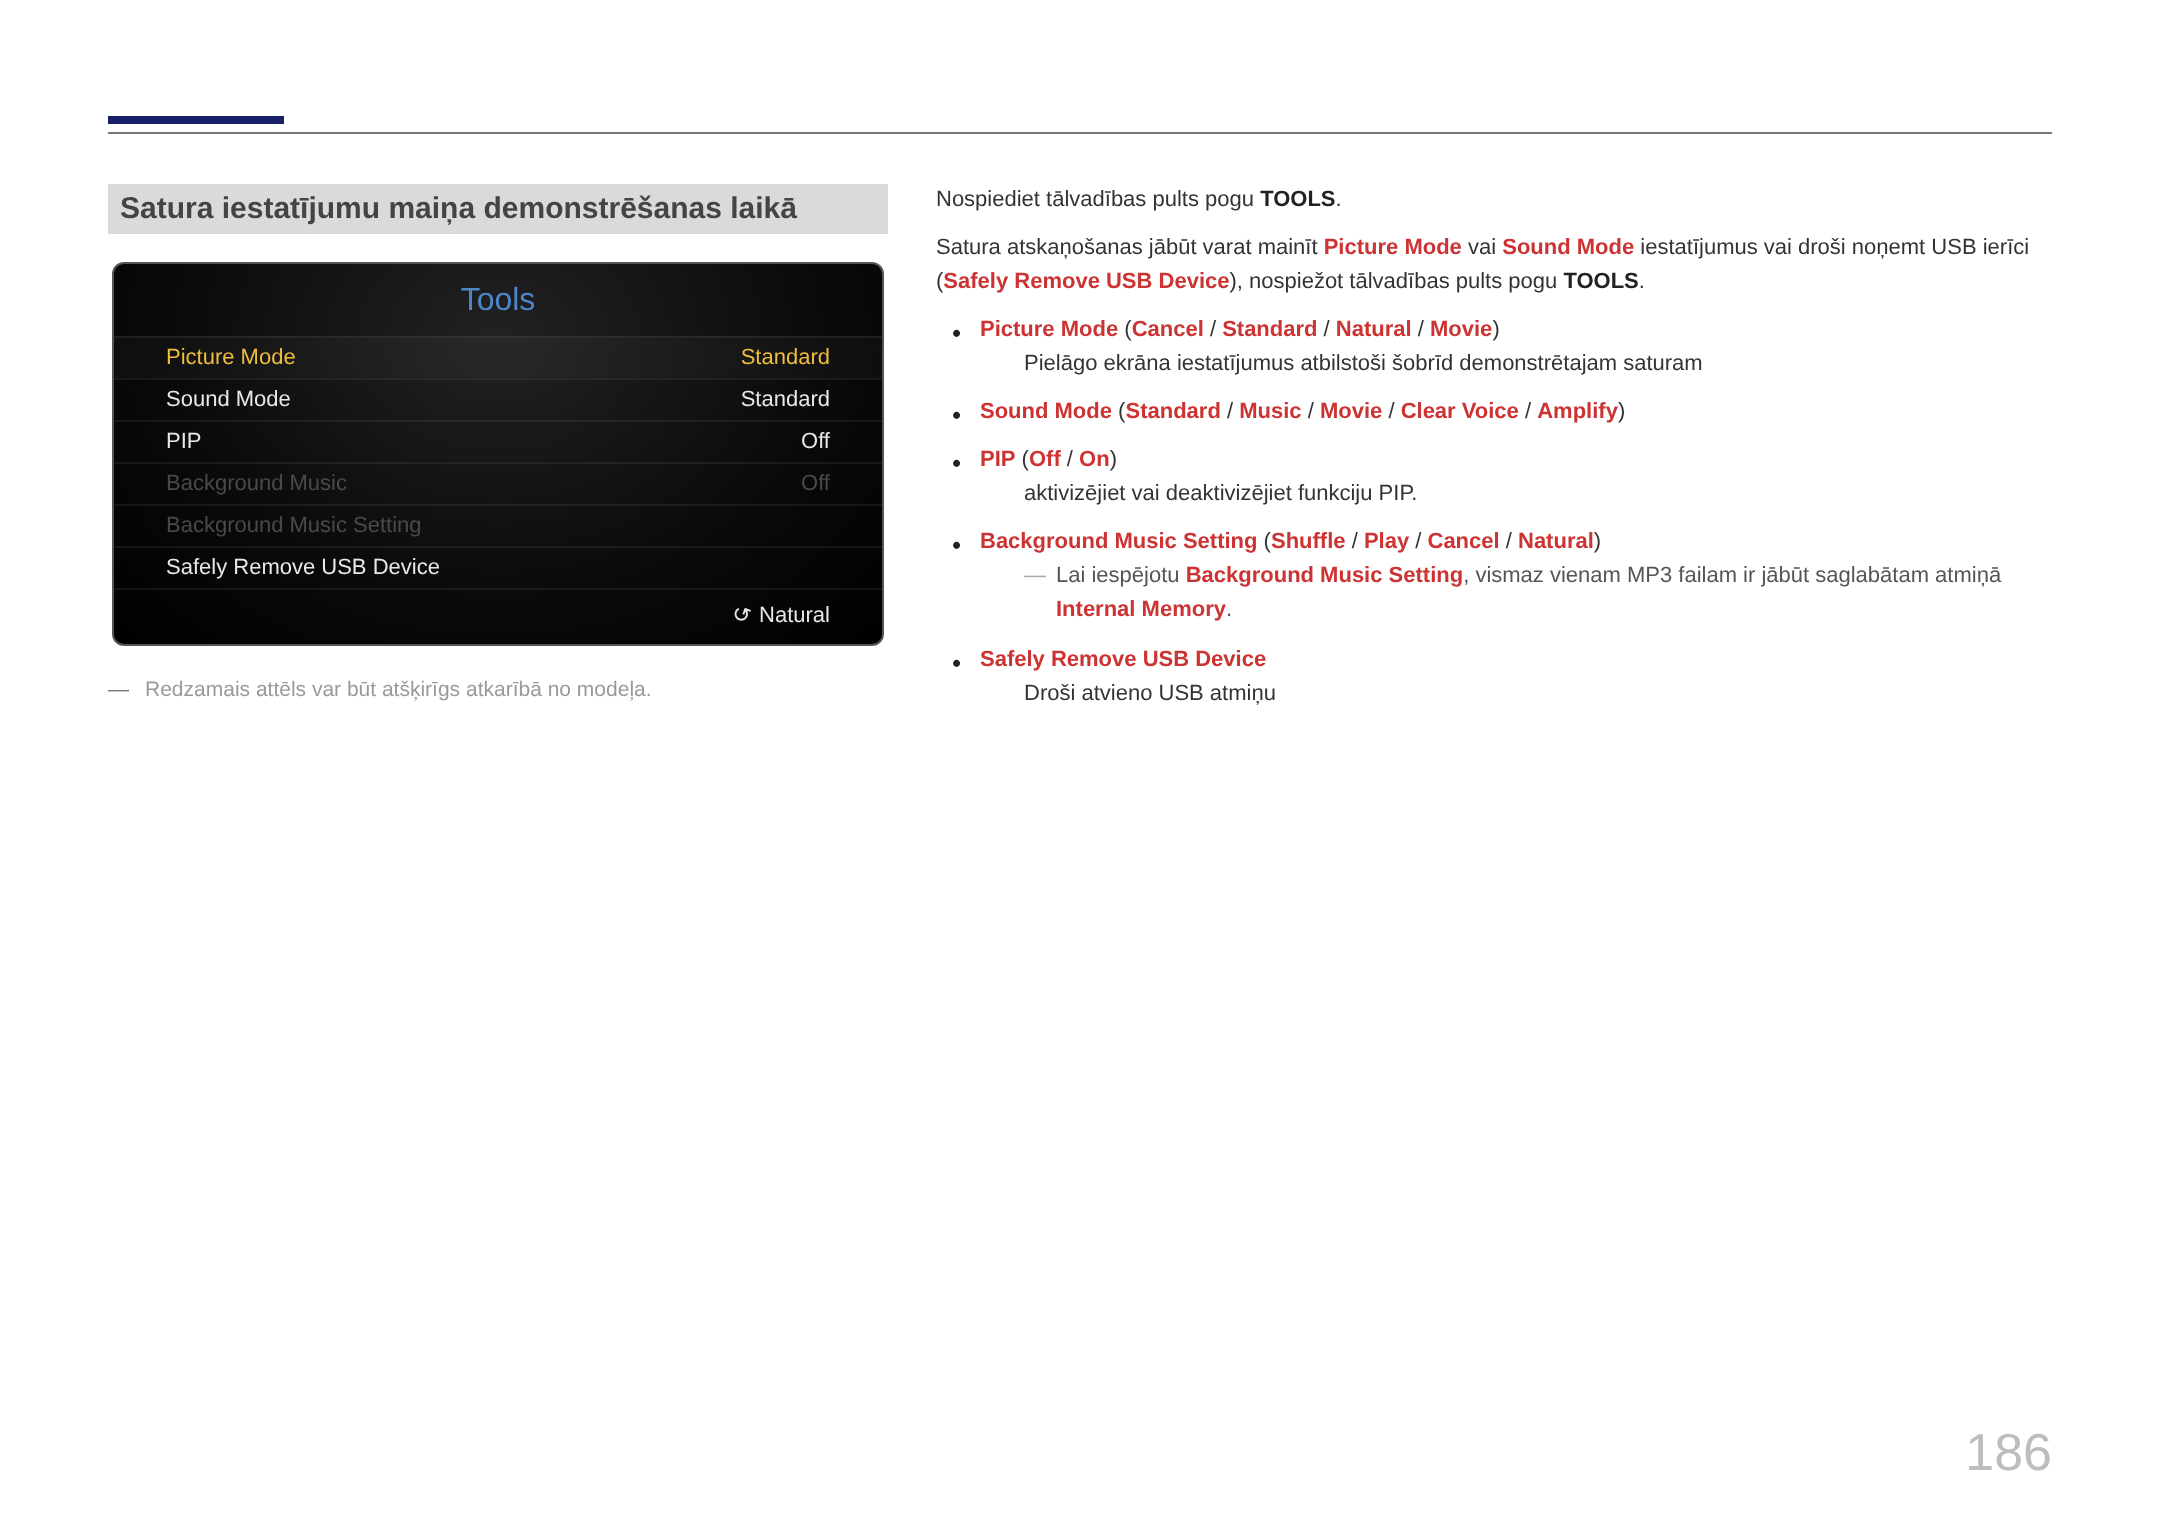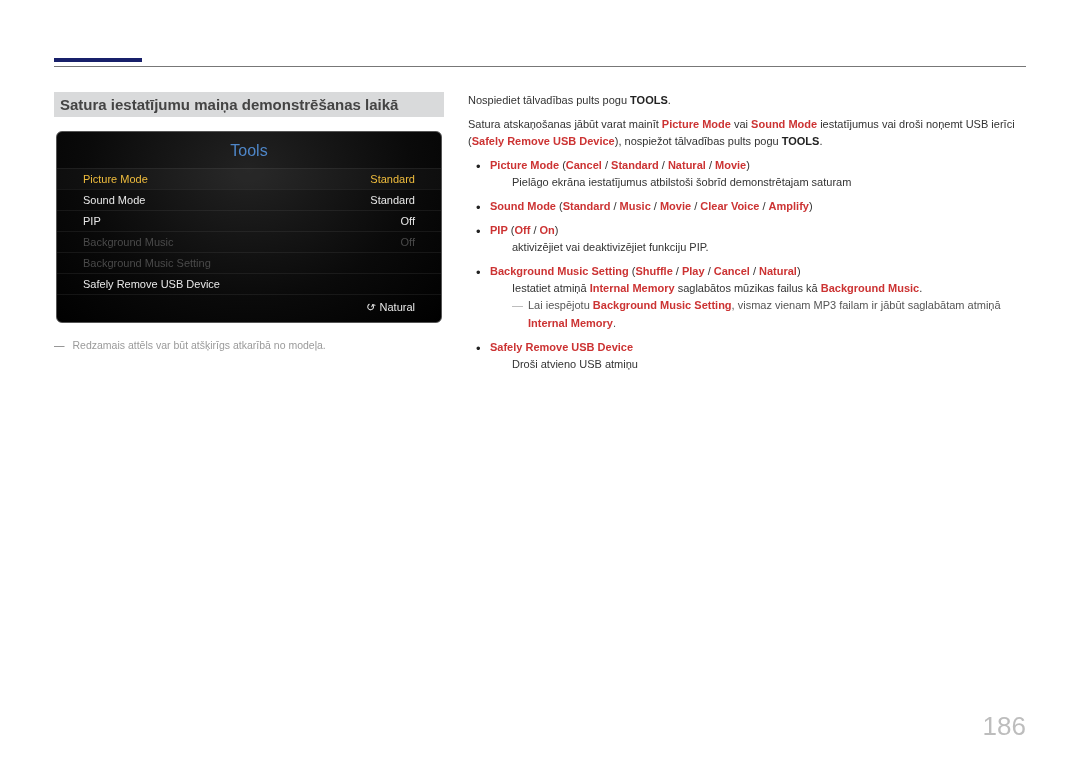--- a/index.html
+++ b/index.html
@@ -232,21 +232,20 @@
       </li>
 
       <li>
         <span class="red">PIP</span> (<span class="red">Off</span> / <span class="red">On</span>)
         <span class="sub">aktivizējiet vai deaktivizējiet funkciju PIP.</span>
       </li>
 
 
       <li>
         <span class="red">Background Music Setting</span> (<span class="red">Shuffle</span> / <span class="red">Play</span> / <span class="red">Cancel</span> / <span class="red">Natural</span>)
-        <span class="sub"><span>Iestatiet atmiņā </span><span class="red">Internal Memory</span><span> saglabātos mūzikas failus kā </span><span class="red">Background Music</span>.</span>
         <span class="note-line">
           <span class="gray-dash-abs">―</span>
           <span>Lai iespējotu </span><span class="red">Background Music Setting</span><span>, vismaz vienam MP3 failam ir jābūt saglabātam atmiņā </span><span class="red">Internal Memory</span>.
         </span>
       </li>
 
       <li>
         <span class="red">Safely Remove USB Device</span>
         <span class="sub">Droši atvieno USB atmiņu</span>
       </li>

